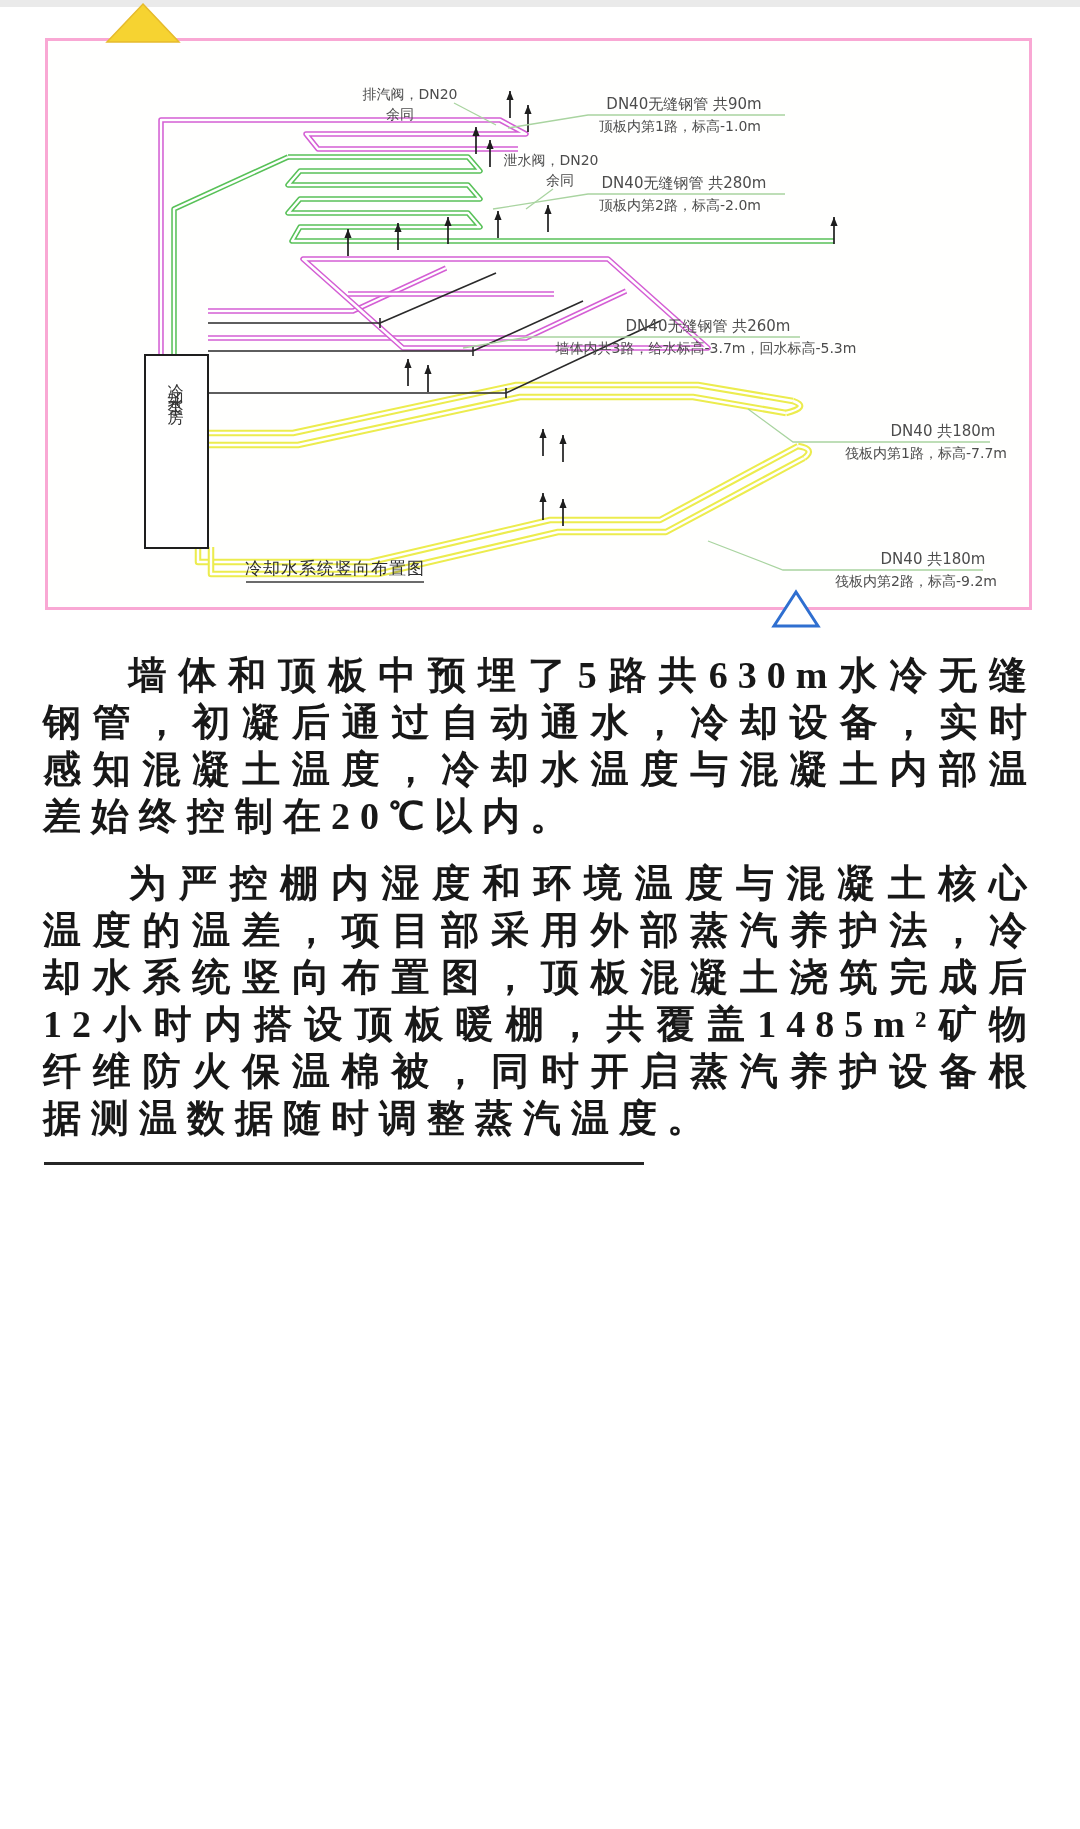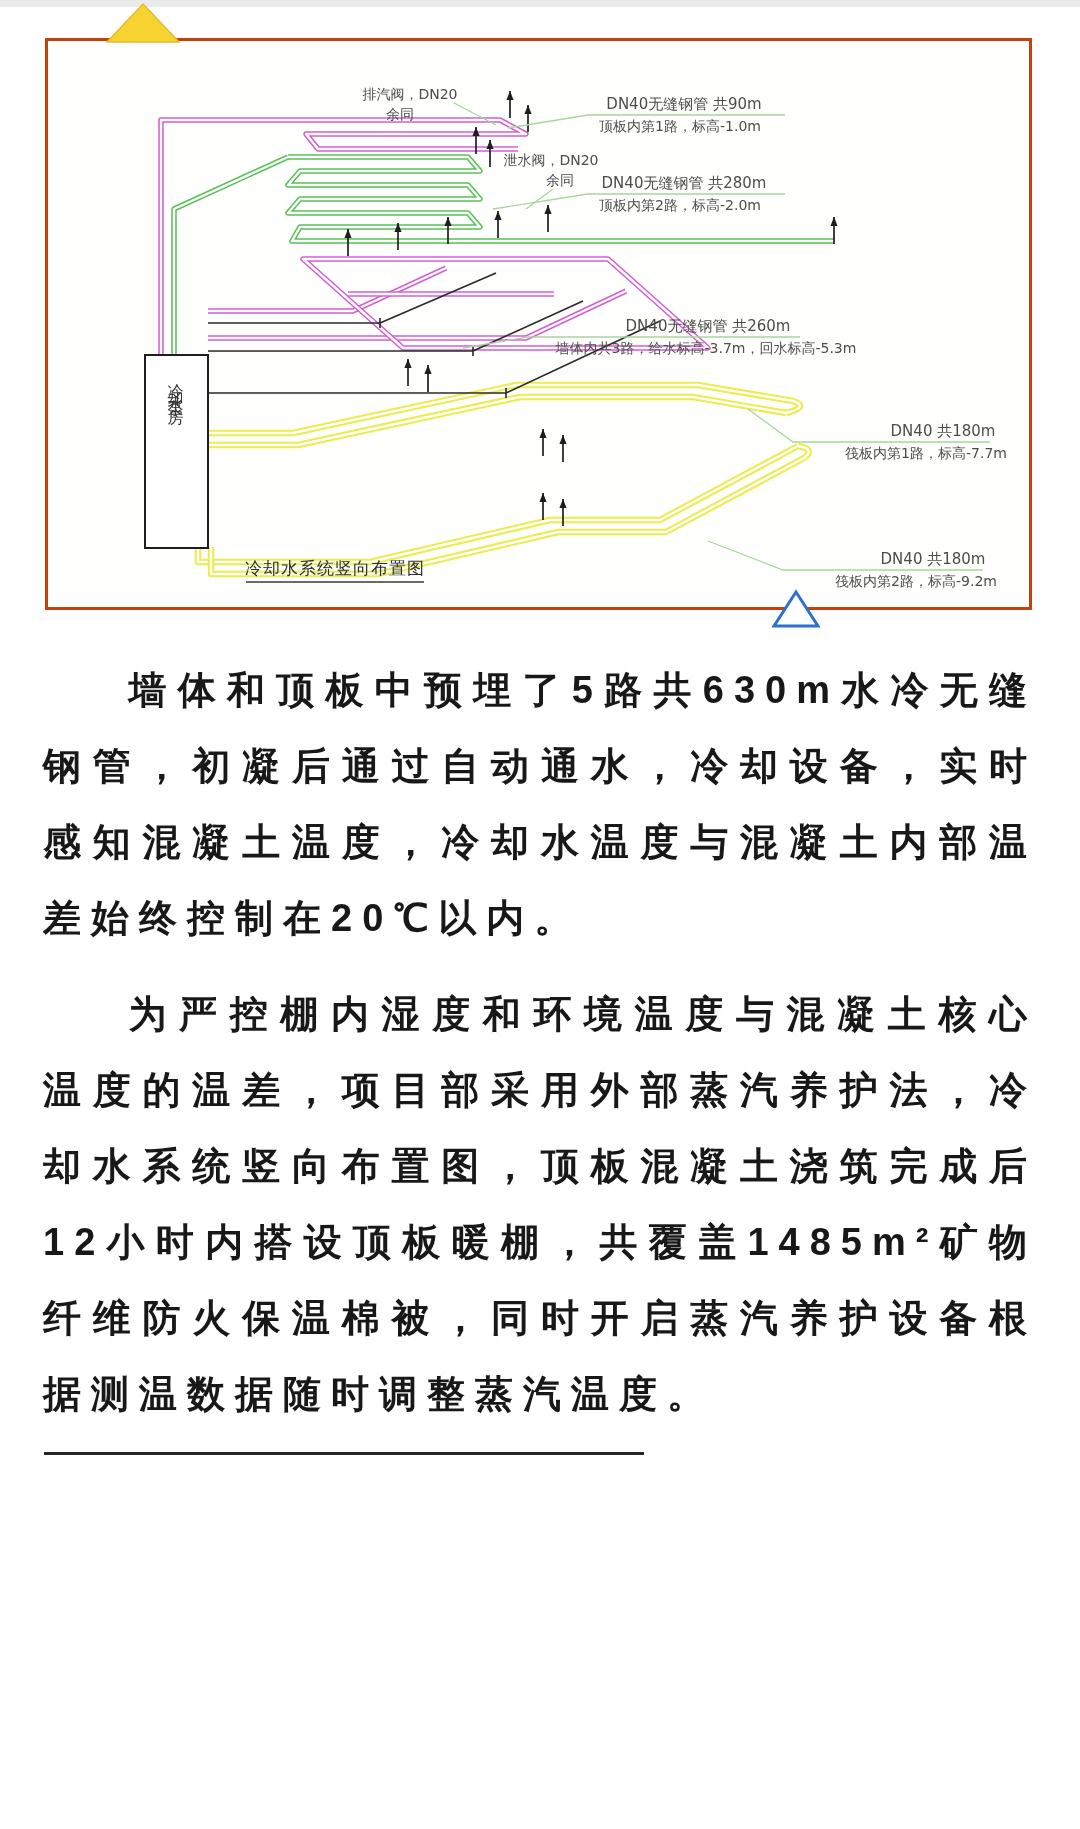--- a/index.html
+++ b/index.html
@@ -4,39 +4,39 @@
 <style>
   html,body{margin:0;padding:0;background:#ffffff;}
   body{
     width:1080px;height:1829px;position:relative;margin:0 auto;
     font-family:"Liberation Sans","DejaVu Sans",sans-serif;
     background:#ffffff;overflow:hidden;
   }
   .top-strip{position:absolute;left:0;top:0;width:1080px;height:7px;background:#eaeaea;}
   .diagram-box{
     position:absolute;left:45px;top:38px;width:987px;height:572px;
-    border:3px solid #c2410c;box-sizing:border-box;background:#fffffe;
+    border:3px solid #f9a8d4;box-sizing:border-box;background:#fffffe;
   }
   .diagram-box svg{display:block;}
   .tri{position:absolute;z-index:5;}
   
   .pm-o{fill:none;stroke:#d45fd4;stroke-width:5.5;stroke-linejoin:round;}
   .pg-o{fill:none;stroke:#58c158;stroke-width:5.5;stroke-linejoin:round;}
   .py-o{fill:none;stroke:#ecec4e;stroke-width:6.5;stroke-linejoin:round;}
   .core{fill:none;stroke:#ffffff;stroke-width:2.4;stroke-linejoin:round;}
   .bl{fill:none;stroke:#2a2a2a;stroke-width:1.6;}
   .leader{fill:none;stroke:#a9d4a0;stroke-width:1.3;}
   .cadtxt{fill:#4c4c4c;}
   .article{position:absolute;left:0;top:652px;width:1080px;padding:0 43px;box-sizing:border-box;}
   .article p{
     margin:0 0 20px 0;
-    font-size:38px;line-height:76px;letter-spacing:10px;
+    font-size:38px;line-height:47px;letter-spacing:10px;
     color:#181818;font-weight:600;
     text-align:justify;text-indent:2.25em;
-    font-family:Liberation Sans, sans-serif;
+    font-family:Liberation Serif, serif;
   }
   .divider{height:3px;background:#262626;width:600px;margin:4px 0 0 1px;}
 </style>
 </head>
 <body>
 
 <div class="top-strip"></div>
 
 <svg class="tri" style="left:105px;top:2px" width="76" height="42">
   <polygon points="38,2 74,40 2,40" fill="#f6d331" stroke="#e6bb2c" stroke-width="1.5"></polygon>

